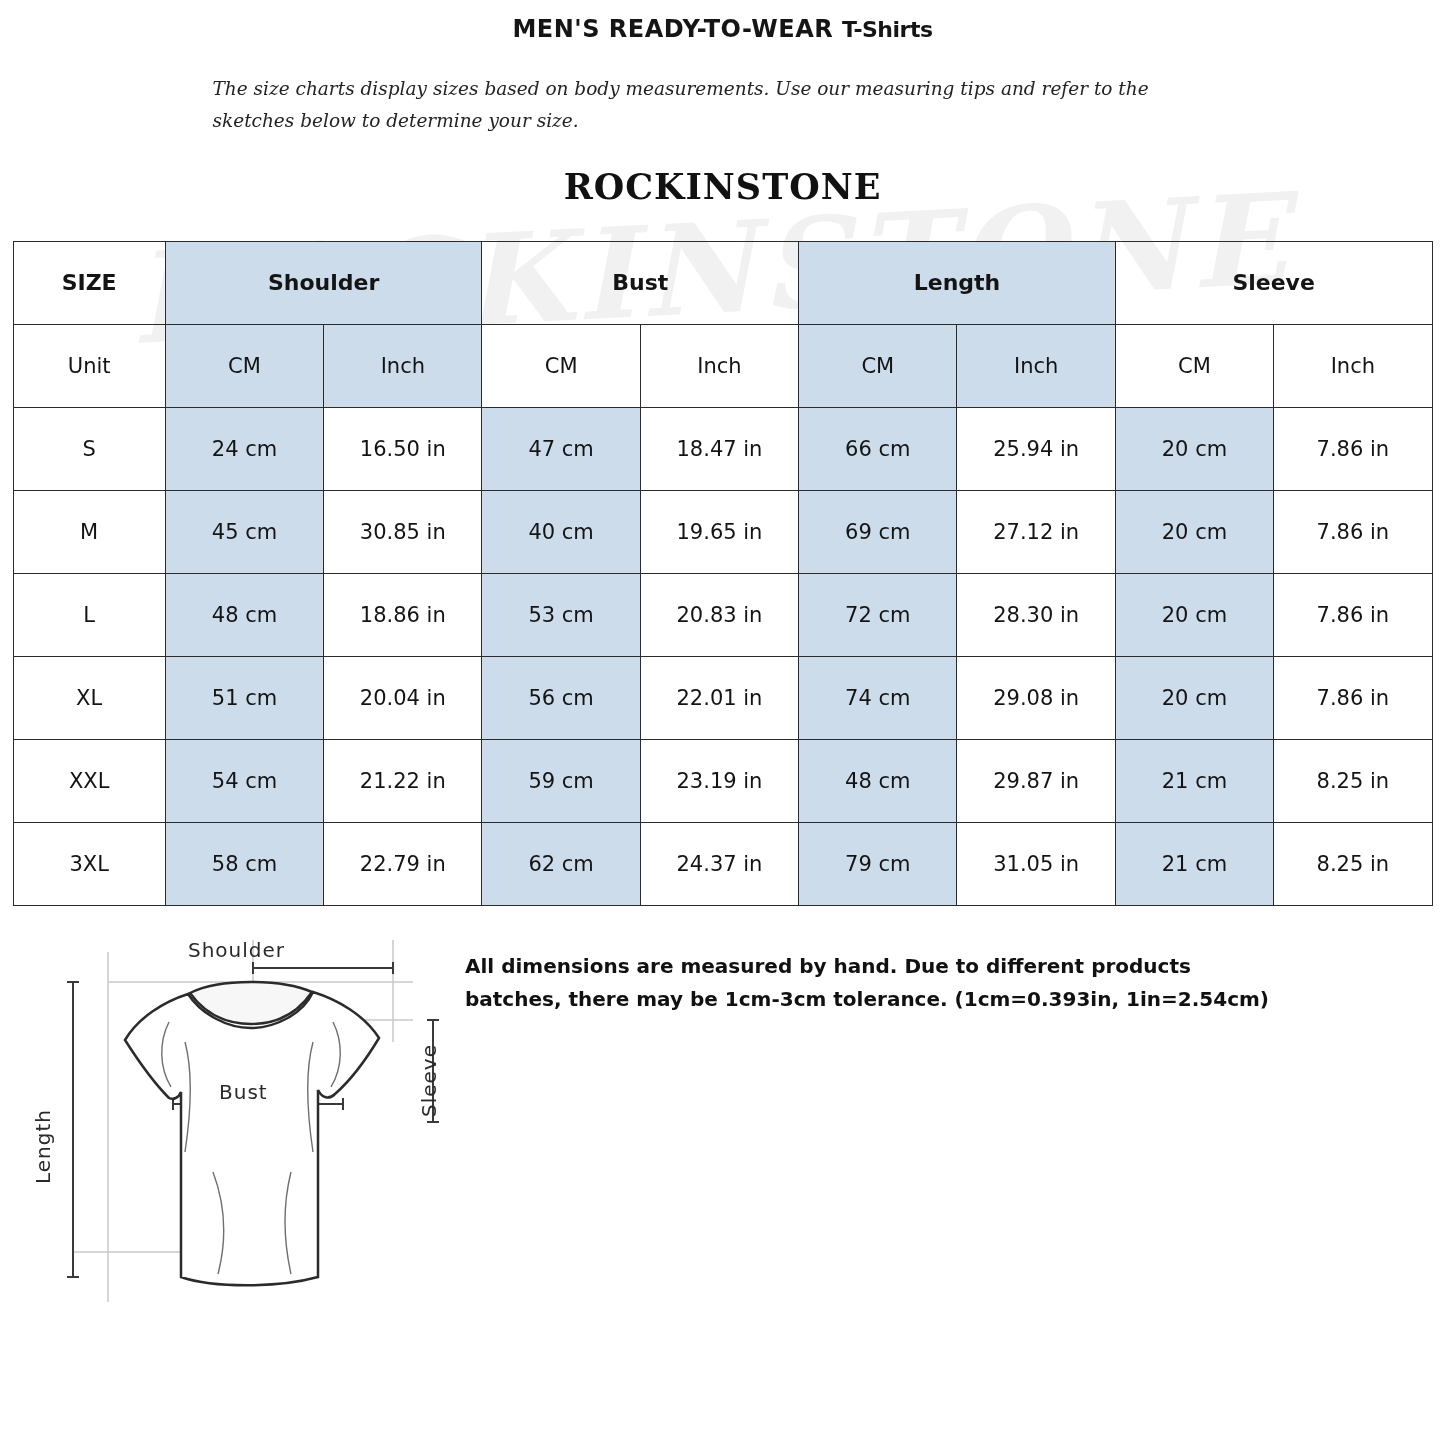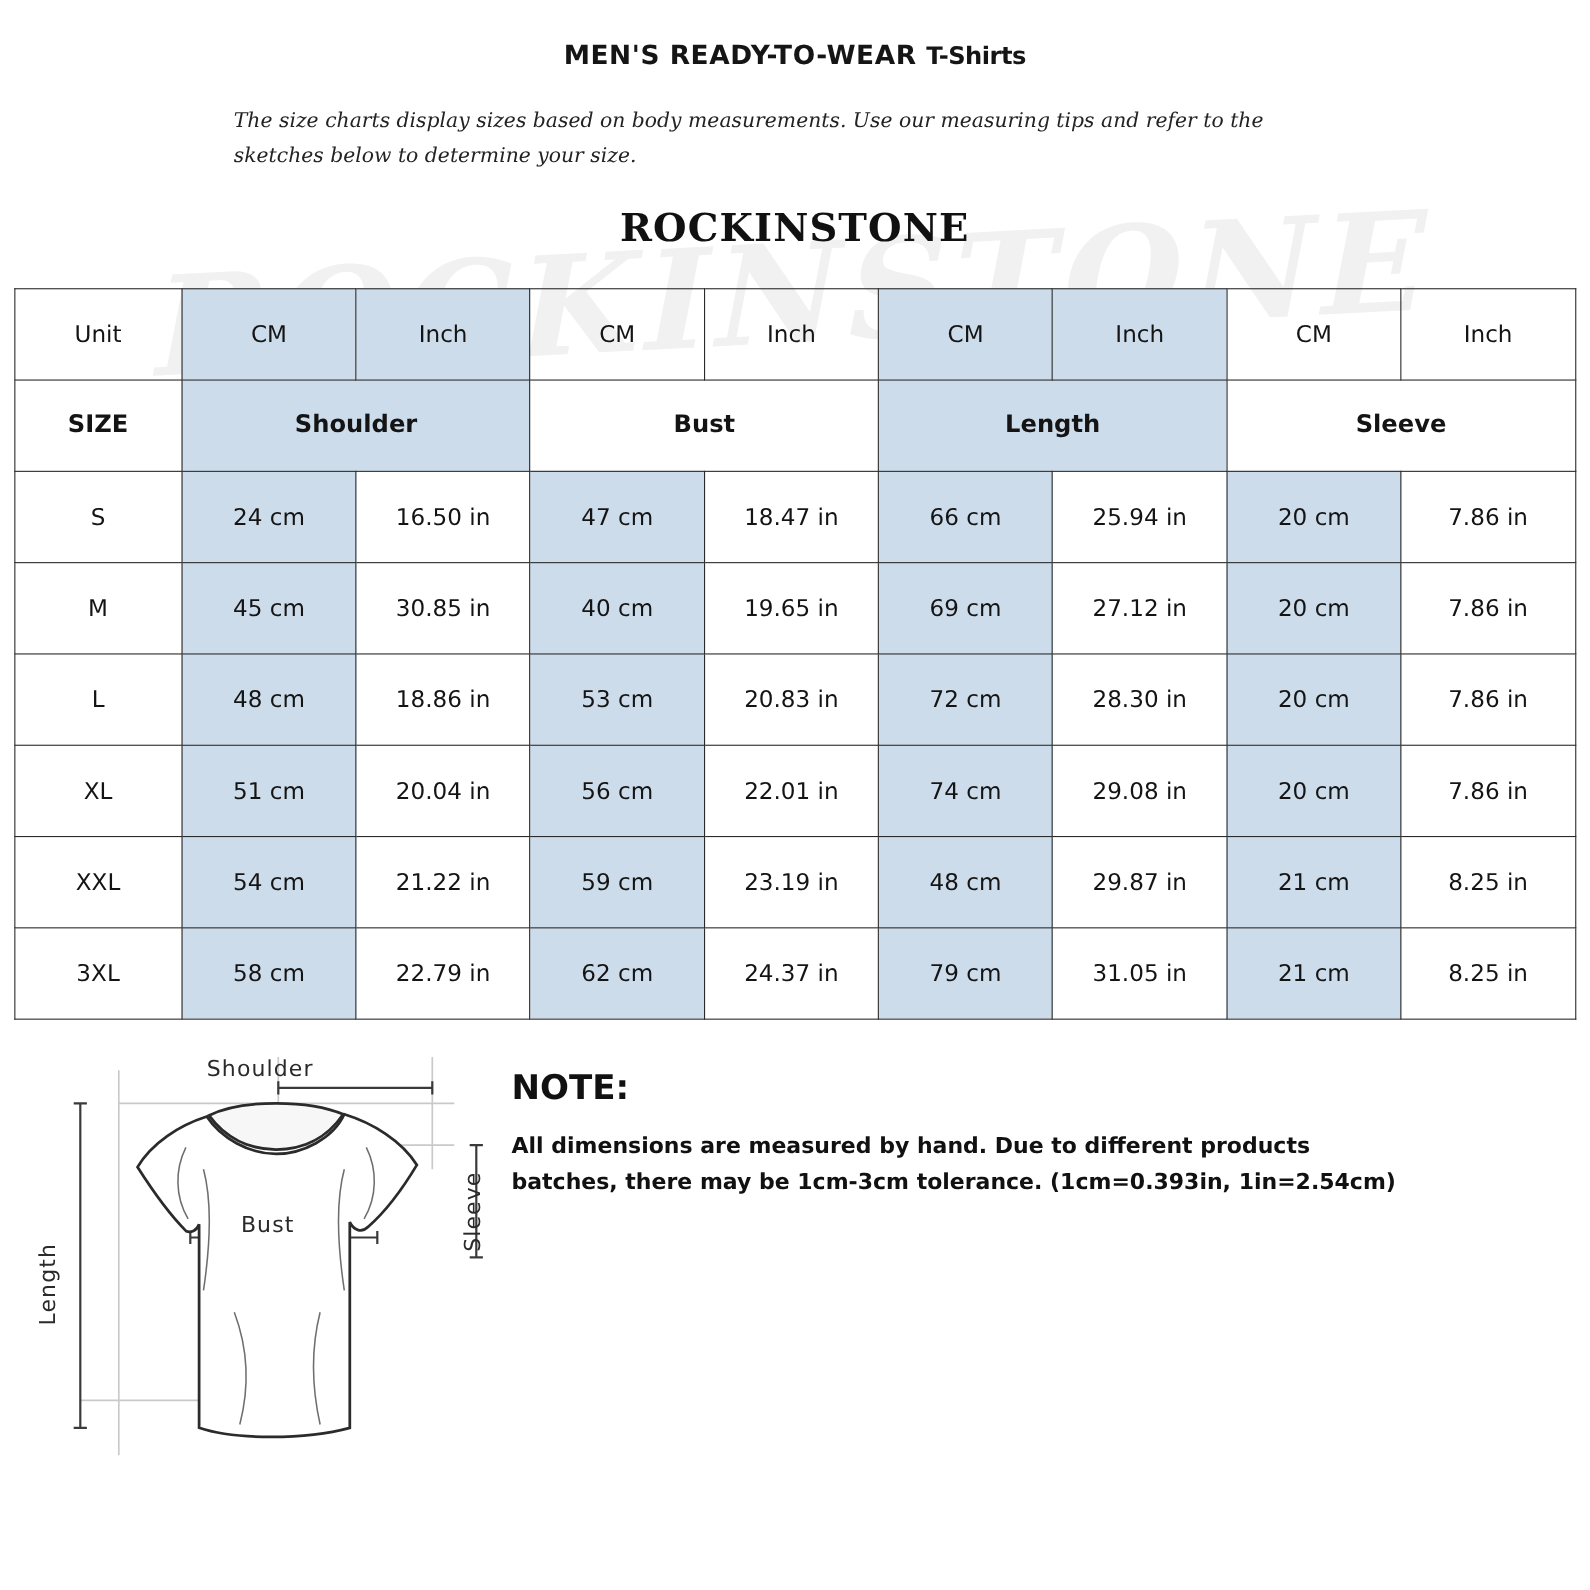--- a/index.html
+++ b/index.html
@@ -49,21 +49,21 @@
     font-weight: bold;
     font-size: 45px;
     letter-spacing: 5px;
     margin: 20px 0 0 0;
     color: #151515;
   }
   .subtitle {
     text-align: center;
     font-size: 24px;
     font-weight: bold;
-    margin-top: 36px;
+    margin-top: 15px;
     color: #151515;
     letter-spacing: 0.5px;
   }
   .subtitle .sub-b {
     font-size: 22px;
     letter-spacing: -0.5px;
   }
   .desc {
     text-align: left;
     font-family: "DejaVu Serif", serif;
@@ -180,36 +180,36 @@
         <col class="col-v">
         <col class="col-v">
         <col class="col-v">
       <col class="col-v">
         <col class="col-v">
         <col class="col-v">
         <col class="col-v">
     </colgroup>
     <thead>
       <tr>
+        <th>SIZE</th>
+        <th class="hdr-group" colspan="2">Shoulder</th>
+        <th colspan="2">Bust</th>
+        <th class="hdr-group" colspan="2">Length</th>
+        <th colspan="2">Sleeve</th>
+      </tr>
+      <tr>
         <td>Unit</td>
         <td class="hl">CM</td>
         <td class="hl">Inch</td>
         <td>CM</td>
         <td>Inch</td>
         <td class="hl">CM</td>
         <td class="hl">Inch</td>
         <td>CM</td>
         <td>Inch</td>
-      </tr>
-      <tr>
-        <th>SIZE</th>
-        <th class="hdr-group" colspan="2">Shoulder</th>
-        <th colspan="2">Bust</th>
-        <th class="hdr-group" colspan="2">Length</th>
-        <th colspan="2">Sleeve</th>
       </tr>
     </thead>
     <tbody>
       <tr>
         <td>S</td>
         <td class="hl">24 cm</td>
         <td>16.50  in</td>
         <td class="hl">47 cm</td>
         <td>18.47  in</td>
         <td class="hl">66 cm</td>
@@ -326,18 +326,17 @@
           <path d="M156 100 C 146 120, 146 145, 158 165"></path>
         </g>
       </svg>
       <div class="sk-label" style="left:175px; top:16px;">Shoulder</div>
       <div class="sk-label" style="left:206px; top:158px;">Bust</div>
       <div class="sk-label sk-vert" style="left:18px; top:262px;">Length</div>
       <div class="sk-label sk-vert" style="left:404px; top:195px;">Sleeve</div>
     </div>
 
     <div class="note">
-      <div class="note-title">NOTE:</div>
       <div class="note-body">All dimensions are measured by hand. Due to different products batches, there may be 1cm-3cm tolerance. (1cm=0.393in, 1in=2.54cm)</div>
     </div>
 
   </div>
 </div>
 
 </body></html>

